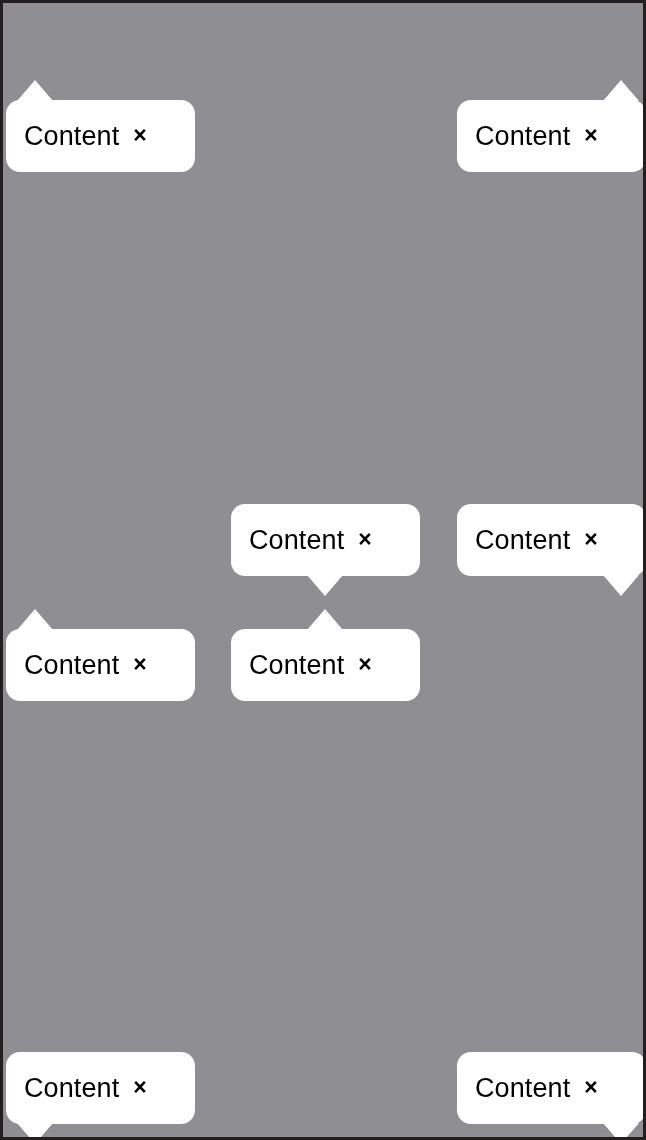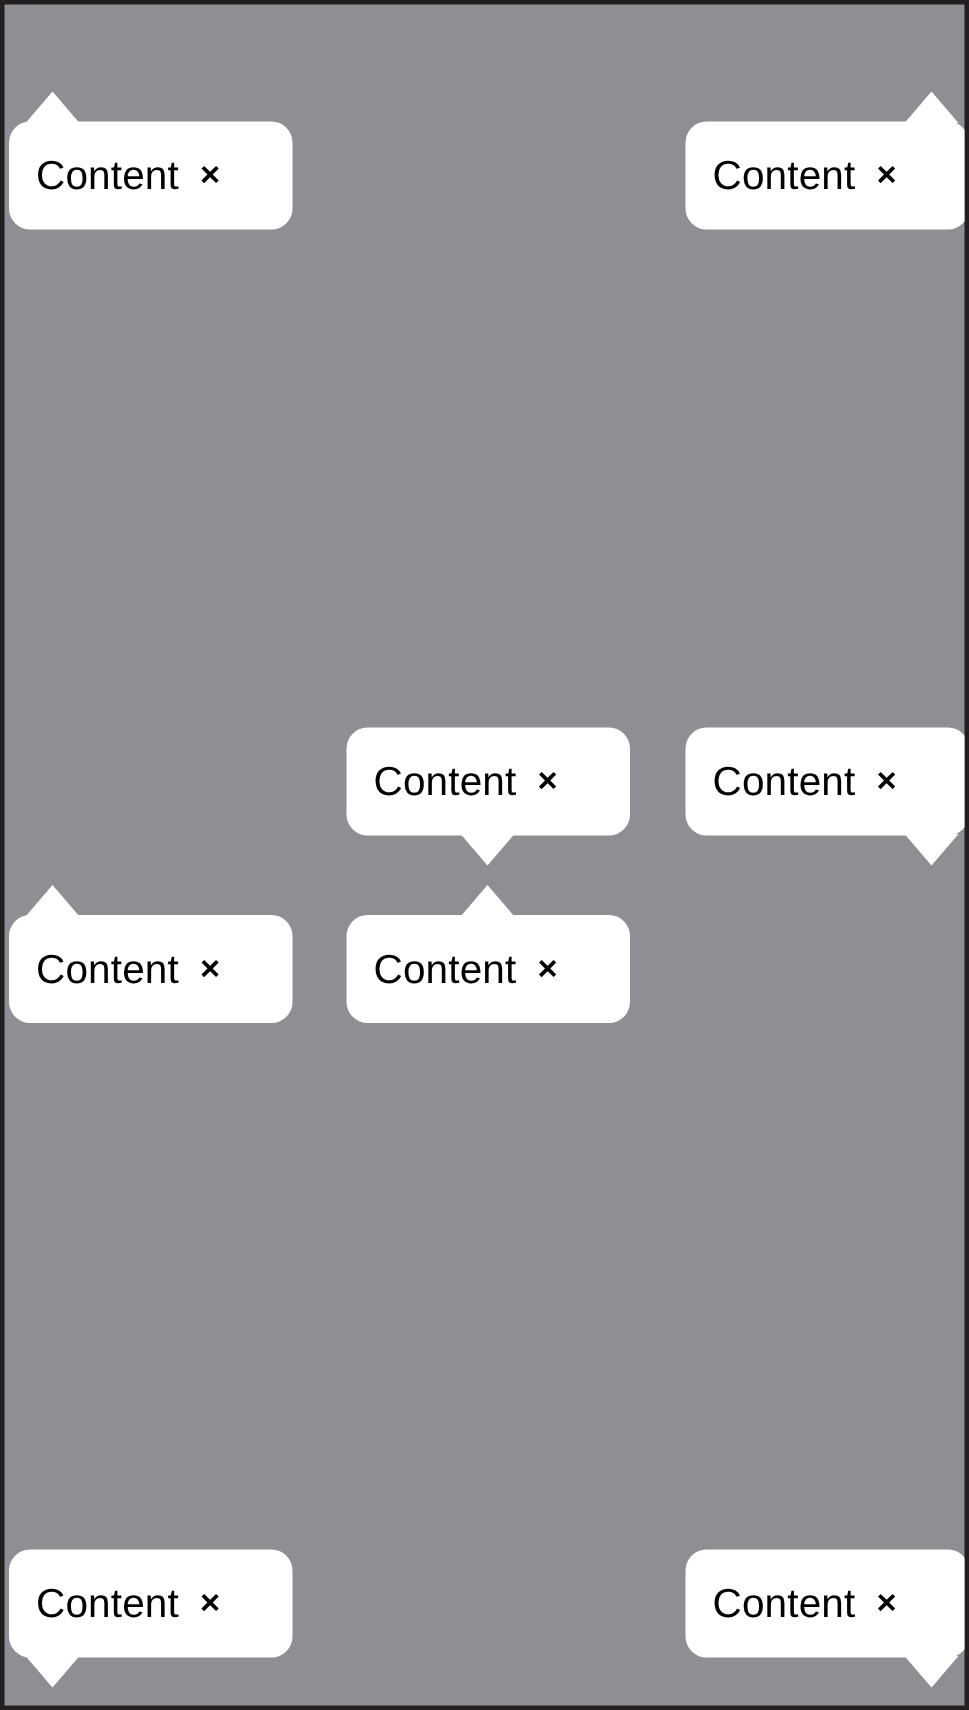--- a/index.html
+++ b/index.html
@@ -28,20 +28,21 @@
   .tooltip {
     position: absolute;
     box-sizing: border-box;
     background: #ffffff;
     border-radius: 14px;
     display: flex;
     align-items: center;
     justify-content: flex-start;
     padding: 0 14px 0 18px;
     white-space: nowrap;
+    margin-top: 19px;
   }
 
   .tooltip-label {
     font-size: 27px;
     line-height: 1;
     color: #000000;
     font-weight: 400;
     letter-spacing: 0.1px;
   }
 

